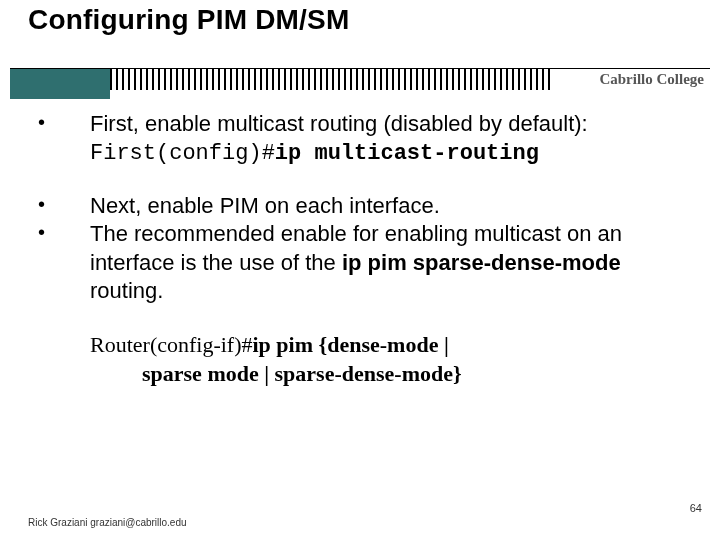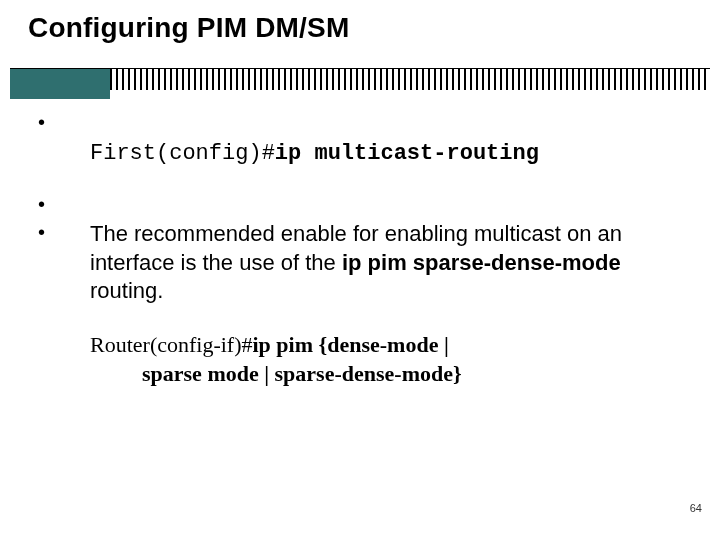--- a/index.html
+++ b/index.html
@@ -14,21 +14,21 @@
     overflow: hidden;
   }
   .slide {
     width: 720px;
     height: 540px;
     position: relative;
     box-sizing: border-box;
   }
   .title {
     position: absolute;
-    top: 12px;
+    top: 4px;
     left: 28px;
     font-size: 28px;
     font-weight: bold;
     letter-spacing: 0.2px;
   }
   .band {
     position: absolute;
     top: 68px;
     left: 10px;
     right: 10px;
@@ -123,51 +123,55 @@
 </head>
 <body>
 
 <div class="slide">
 
   <div class="title">Configuring PIM DM/SM</div>
 
   <div class="band">
     <div class="solid"></div>
     <div class="stripes"></div>
+    <div class="brand-wrap">
+      <span class="brand">Cabrillo College</span>
+    </div>
   </div>
 
   <div class="content">
 
     <div class="row">
       <div class="bullet-col">
         <span class="dot">•</span>
       </div>
       <div class="text-col">
-        <br>
+        <span>First, enable multicast routing (disabled by default):</span><br>
         <span class="mono">First(config)#</span><span class="mono"><b>ip multicast-routing</b></span>
       </div>
     </div>
 
     <div class="row">
       <div class="bullet-col">
         <span class="dot">•</span>
         <span class="dot">•</span>
       </div>
       <div class="text-col">
-        <br>
+        <span>Next, enable PIM on each interface.</span><br>
         <span>The recommended enable for enabling multicast on an interface is the use of the </span><b>ip pim sparse-dense-mode</b><span> routing.</span>
       </div>
     </div>
 
     <div class="cmd-block">
       <div>
         <span>Router(config-if)#</span><b>ip pim {dense-mode |</b>
       </div>
       <div class="indent">
         <b>sparse mode | sparse-dense-mode}</b>
       </div>
     </div>
 
   </div>
 
+  <div class="footer-left">Rick Graziani  graziani@cabrillo.edu</div>
   <div class="footer-right">64</div>
 
 </div>
 
 </body></html>

